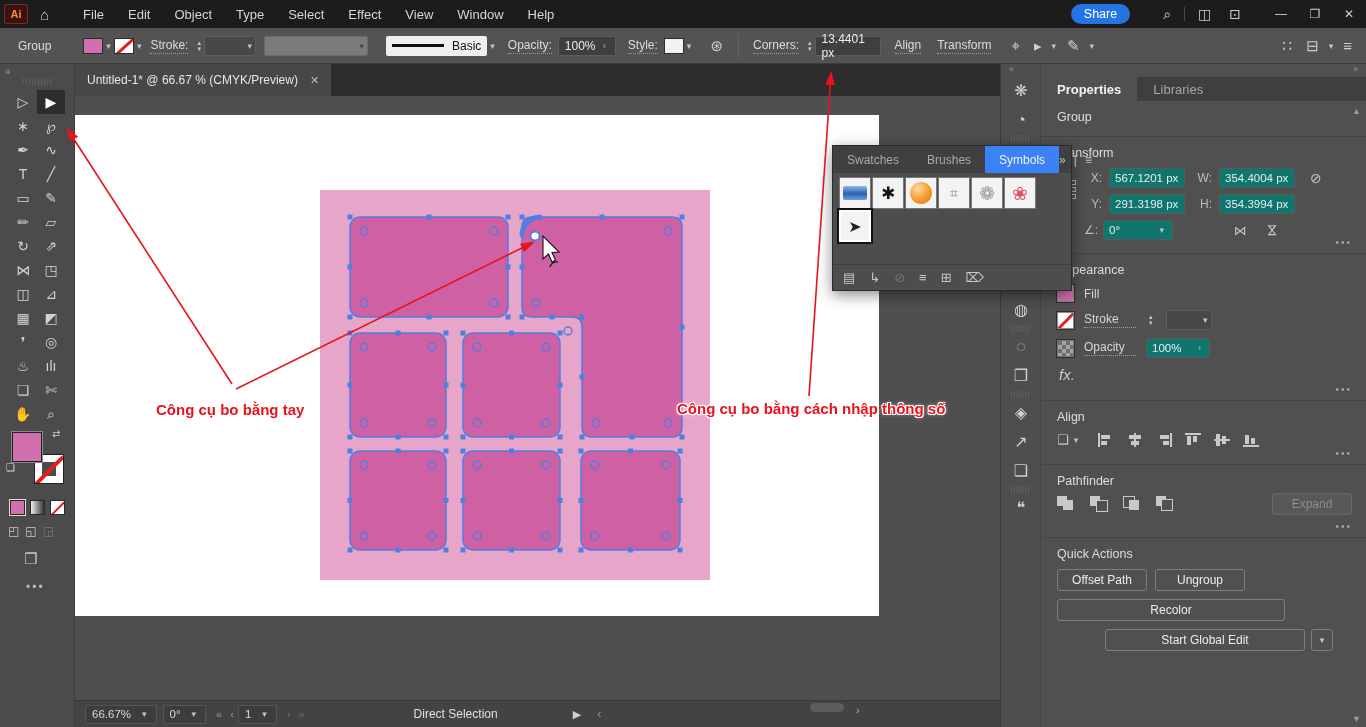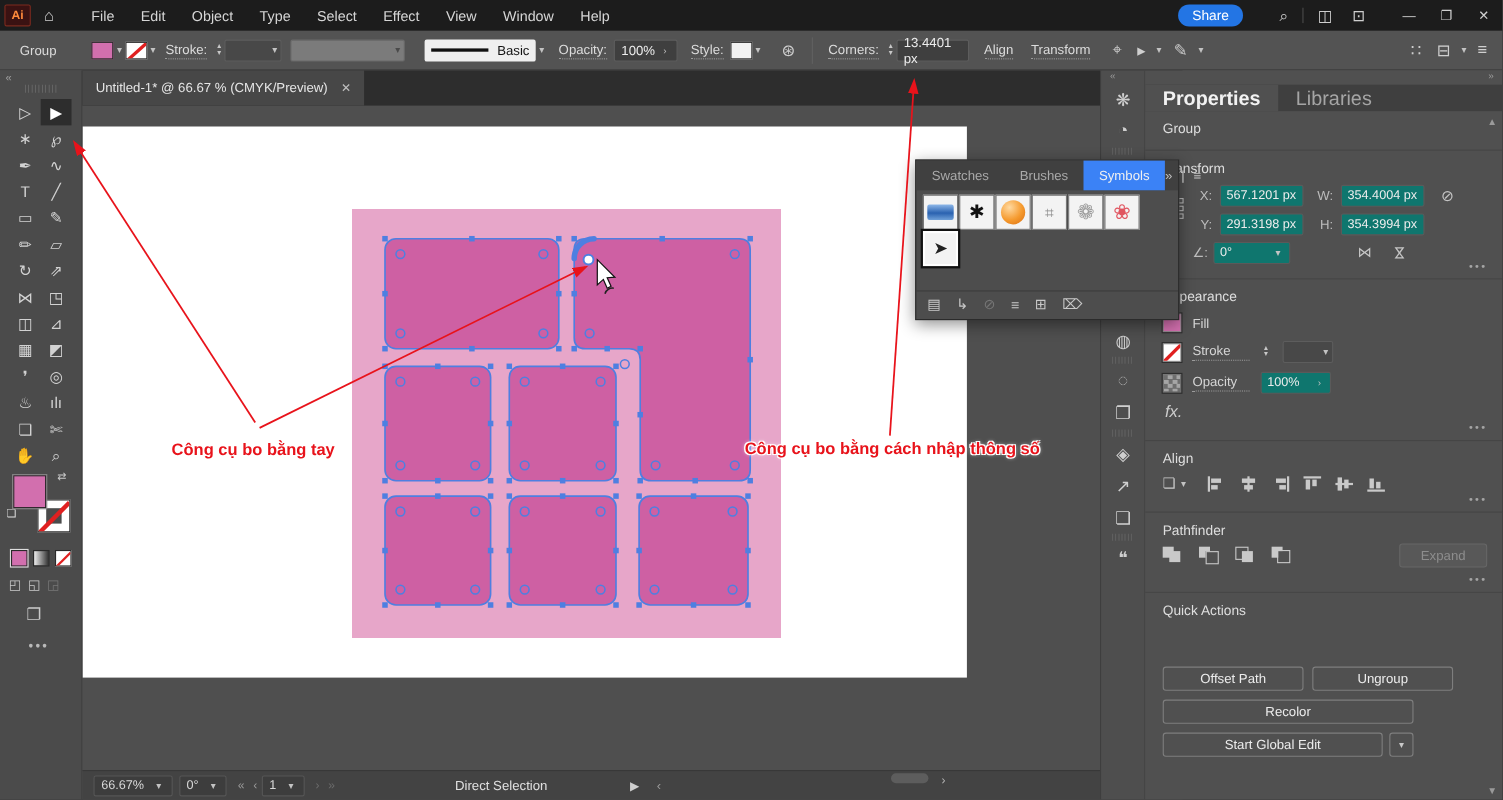--- a/index.html
+++ b/index.html
@@ -127,21 +127,21 @@
   #dock { position:absolute; left:1000px; top:0; width:40px; height:663px; background:#4e4e4e; border-left:1px solid #3e3e3e; }
   #dock .hdr { height:12px; color:#9f9f9f; font-size:9px; padding-left:8px; }
   .dock-grip { height:8px; color:#6d6d6d; font-size:7px; text-align:center; letter-spacing:1px; overflow:hidden; }
   .dock-ic { width:40px; height:29px; display:flex; align-items:center; justify-content:center; color:#cfcfcf; font-size:16px; }
   .dock-ic.active { background:#3a3a3a; color:#fff; }
 
   
   #props { position:absolute; left:1040px; top:0; width:326px; height:663px; background:#505050; border-left:1px solid #454545; color:#d8d8d8; overflow:hidden; }
   #props .hdr { height:13px; color:#9f9f9f; font-size:9px; text-align:right; padding-right:8px; }
   #ptabs { display:flex; background:#3f3f3f; height:24px; }
-  #ptabs .ptab { padding:0 16px; display:flex; align-items:center; font-size:18px; color:#a5a5a5; }
+  #ptabs .ptab { padding:0 16px; display:flex; align-items:center; font-size:13px; color:#a5a5a5; }
   #ptabs .ptab.active { background:#505050; color:#f2f2f2; font-weight:bold; }
   .pscroll-up { position:absolute; right:5px; top:42px; color:#9a9a9a; font-size:9px; }
   .pscroll-dn { position:absolute; right:5px; bottom:3px; color:#9a9a9a; font-size:9px; }
   .sec { padding:9px 16px 7px 16px; border-bottom:1px solid #454545; position:relative; }
   .sec-title { font-size:12.5px; color:#dedede; margin-bottom:8px; }
   .more-dots { position:absolute; right:14px; bottom:5px; color:#a5a5a5; font-size:10px; letter-spacing:2px; }
   .tr-row { display:flex; align-items:center; margin-bottom:6px; gap:5px; }
   .ref-grid { display:grid; grid-template-columns:repeat(3,5px); grid-template-rows:repeat(3,5px); gap:2px; margin-right:8px; }
   .ref-grid i { border:1px solid #b5b5b5; }
   .ref-grid i.c { background:#e8e8e8; }
@@ -190,24 +190,24 @@
   .pf::after { left:6px; top:4px; }
   .pf-unite::before { background:#c9c9c9; } .pf-unite::after { background:#c9c9c9; }
   .pf-minus::before { background:#c9c9c9; } .pf-minus::after { background:#505050; border:1px solid #c9c9c9; }
   .pf-intersect::before { border:1px solid #c9c9c9; } .pf-intersect::after { background:#c9c9c9; }
   .pf-exclude::before { background:#c9c9c9; } .pf-exclude::after { background:#505050; outline:1px solid #c9c9c9; }
   .expand-btn { position:absolute; right:14px; top:28px; width:80px; height:22px; background:#585858;
     border:1px solid #666; border-radius:3px; color:#8d8d8d; font-size:12px; display:flex; align-items:center; justify-content:center; }
   .qa-grid { display:flex; flex-wrap:wrap; gap:8px; margin-top:6px; }
   .qa-btn { height:22px; border:1px solid #7e7e7e; border-radius:3px; background:transparent; color:#ececec;
     font-size:12px; display:flex; align-items:center; justify-content:center; }
-  .qa-half { width:128px;margin-top:36px; }
+  .qa-half { width:90px; }
   .qa-full { width:228px; }
   .qa-row { display:flex; gap:6px; align-items:center; width:100%; }
-  .qa-gedit { width:200px; }
+  .qa-gedit { width:200px;margin-left:48px; }
   .qa-chev { width:22px; height:22px; border:1px solid #7e7e7e; border-radius:3px; display:flex; align-items:center; justify-content:center; color:#c9c9c9; font-size:9px; }
 
   
   #overlay { position:absolute; left:0; top:0; width:1366px; height:727px; pointer-events:none; z-index:30; }
   .anno { position:absolute; color:#e8131b; font-size:15px; font-weight:bold; z-index:31; white-space:nowrap;
     text-shadow:1px 1px 0 #fff,-1px -1px 0 #fff,1px -1px 0 #fff,-1px 1px 0 #fff,0 0 4px #fff; }
   #anno1 { left:156px; top:401px; }
   #anno2 { left:677px; top:400px; }
   #watermark { position:absolute; left:1072px; top:648px; z-index:32; color:rgba(255,255,255,.45); pointer-events:none; }
   #watermark .w1 { font-size:23px; }

